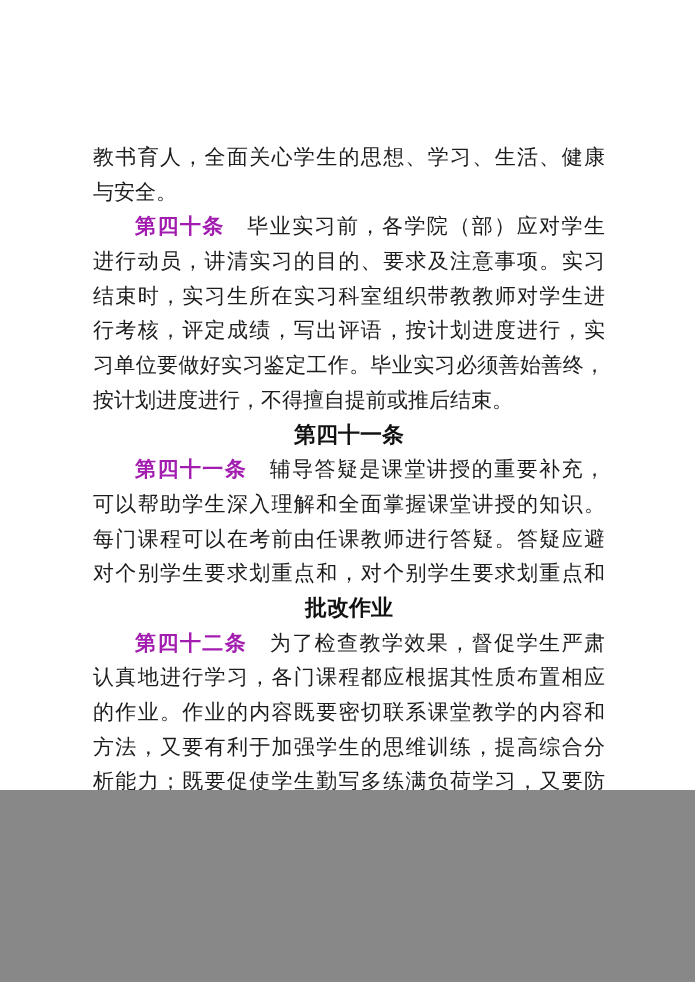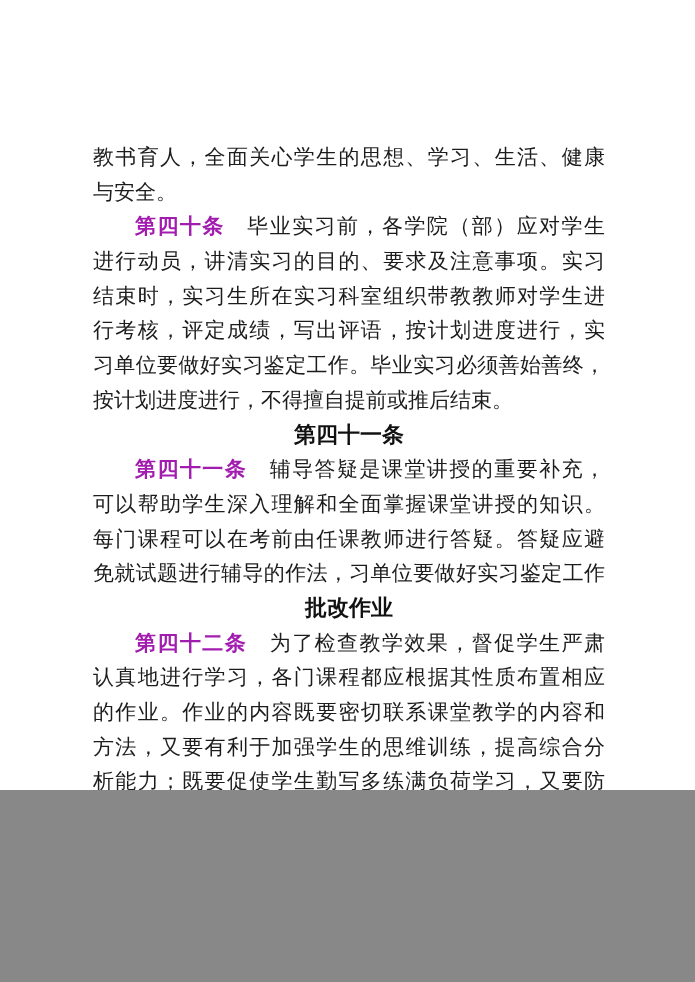--- a/index.html
+++ b/index.html
@@ -75,21 +75,21 @@
       <div class="line justify-indent"><span class="lead">第四十条</span><span>　</span><span>毕业实习前，各学院（部）应对学生</span></div>
       <div class="line justify">进行动员，讲清实习的目的、要求及注意事项。实习</div>
       <div class="line justify">结束时，实习生所在实习科室组织带教教师对学生进</div>
       <div class="line justify">行考核，评定成绩，写出评语，按计划进度进行，实</div>
       <div class="line justify">习单位要做好实习鉴定工作。毕业实习必须善始善终，</div>
       <div class="line plain">按计划进度进行，不得擅自提前或推后结束。</div>
       <div class="line heading">第四十一条</div>
       <div class="line justify-indent"><span class="lead">第四十一条</span><span>　</span><span>辅导答疑是课堂讲授的重要补充，</span></div>
       <div class="line justify">可以帮助学生深入理解和全面掌握课堂讲授的知识。</div>
       <div class="line justify">每门课程可以在考前由任课教师进行答疑。答疑应避</div>
-      <div class="line justify">免就试题进行辅导的作法，习单位要做好实习鉴定工作</div>
+      <div class="line justify">对个别学生要求划重点和，对个别学生要求划重点和</div>
       <div class="line heading">批改作业</div>
       <div class="line justify-indent"><span class="lead">第四十二条</span><span>　</span><span>为了检查教学效果，督促学生严肃</span></div>
       <div class="line justify">认真地进行学习，各门课程都应根据其性质布置相应</div>
       <div class="line justify">的作业。作业的内容既要密切联系课堂教学的内容和</div>
       <div class="line justify">方法，又要有利于加强学生的思维训练，提高综合分</div>
       <div class="line justify">析能力；既要促使学生勤写多练满负荷学习，又要防</div>
     </div>
   <div class="page-number">-43-</div>
 </div>
 

